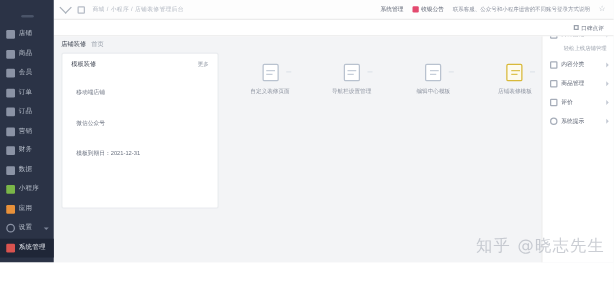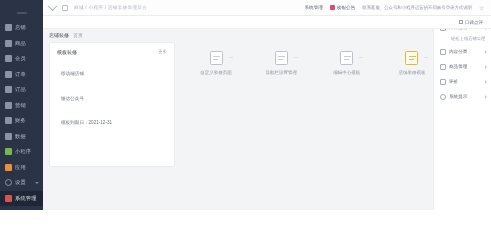--- a/index.html
+++ b/index.html
@@ -427,13 +427,14 @@
         <span class="rp-lbl">评价</span>
         <span class="rp-caret"></span>
       </div>
       <div class="rp-item">
         <span class="rp-ico round"></span>
         <span class="rp-lbl">系统提示</span>
         <span class="rp-caret"></span>
       </div>
     </aside>
 
+  <div class="watermark">知乎 @晓志先生</div>
 </div>
 
 </body></html>

